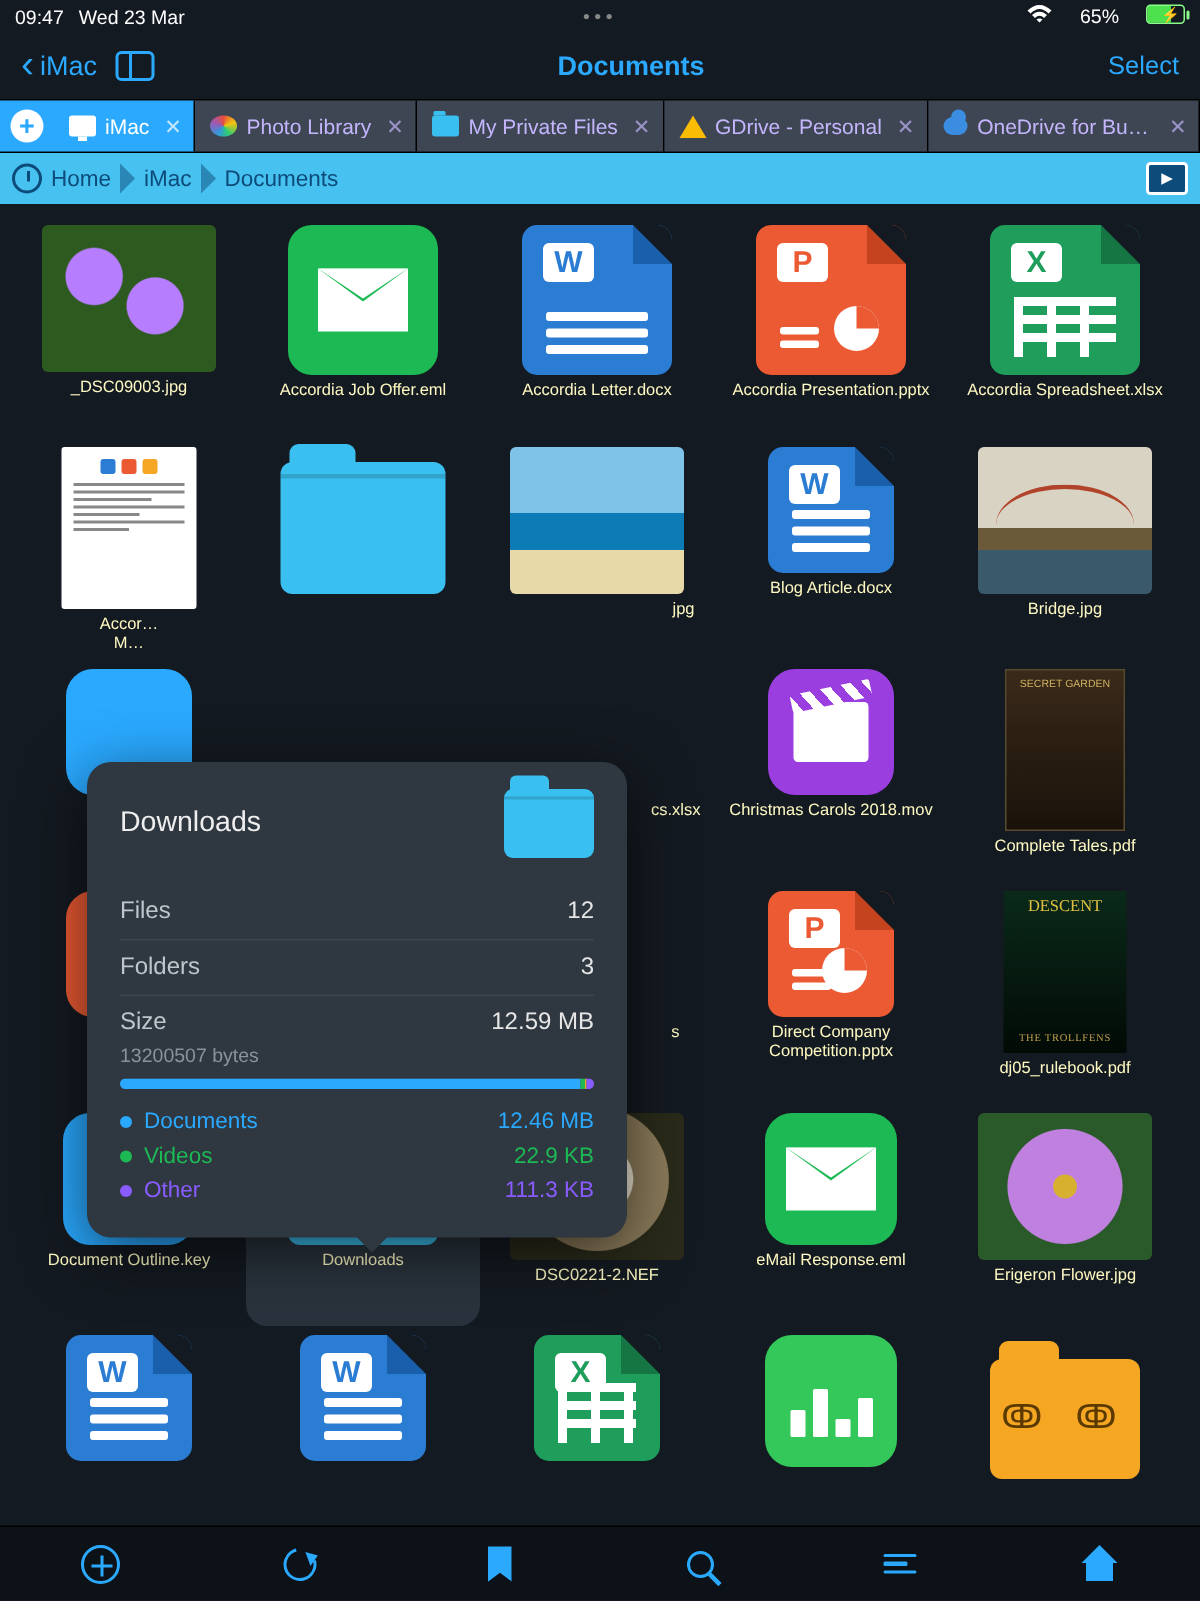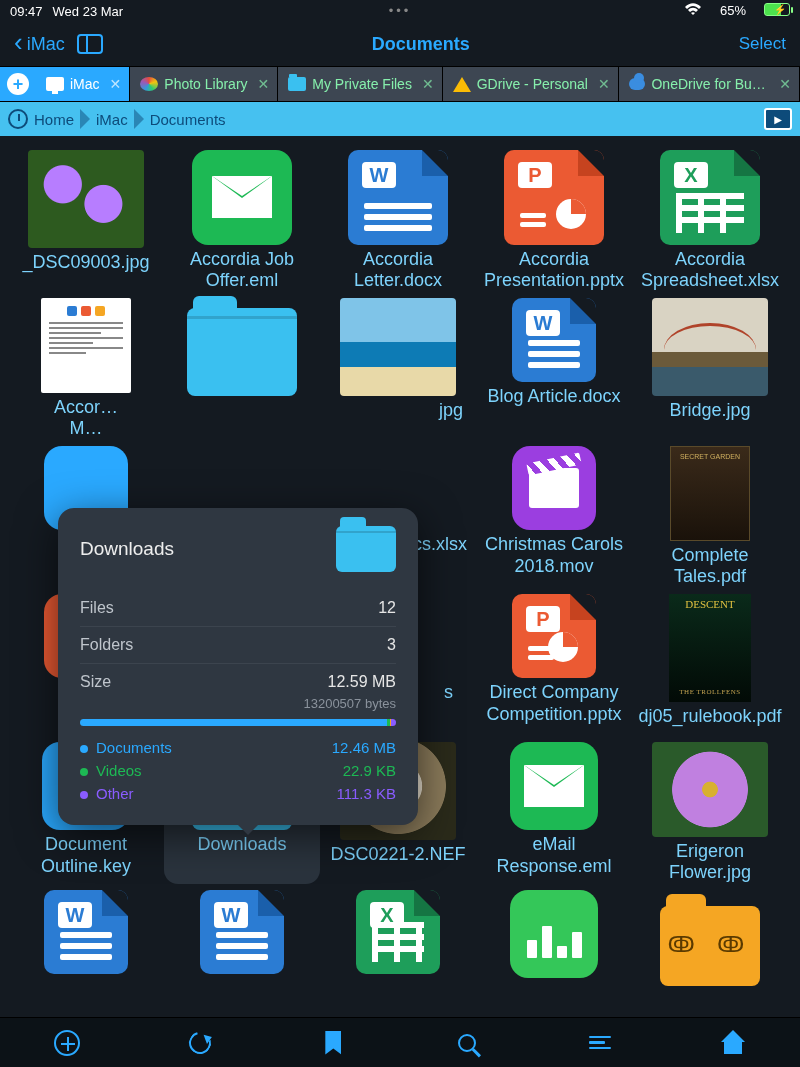--- a/index.html
+++ b/index.html
@@ -54,21 +54,21 @@
     border-top:1px solid #000; border-bottom:1px solid #000;
   }
   .addtab {
     width:36px; display:flex; align-items:center; justify-content:center;
     background:#2aa9ff; color:#fff;
   }
   .addtab .circ { width:22px; height:22px; border-radius:50%; background:#fff; color:#2aa9ff; display:flex; align-items:center; justify-content:center; font-weight:bold; font-size:18px;}
   .tab {
     display:flex; align-items:center; gap:6px;
     padding:0 8px 0 10px; border-right:1px solid #000; min-width:0;
-    background:#3d4652; color:#86efac; font-size:14px; white-space:nowrap;
+    background:#3d4652; color:#c4b5fd; font-size:14px; white-space:nowrap;
   }
   .tab.active { background:#2aa9ff; color:#fff; }
   .tab .tlabel { overflow:hidden; text-overflow:ellipsis;}
   .tab .close { color:inherit; opacity:.7; font-size:14px; margin-left:4px;}
   .t-ico { width:18px; height:14px; display:inline-block; }
   .t-ico.monitor { background:#fff; border-radius:2px; position:relative;}
   .t-ico.monitor::after{content:""; position:absolute; bottom:-3px; left:6px; width:6px; height:3px; background:#fff;}
   .tab.active .t-ico.monitor{ background:#fff;}
   .t-ico.flower { border-radius:50%; background: conic-gradient(#e74c3c,#f1c40f,#2ecc71,#3498db,#9b59b6,#e74c3c);}
   .t-ico.folder { background:#3ac0f0; border-radius:2px; position:relative;}
@@ -104,21 +104,21 @@
   .cell {
     width: 156px; height: 148px;
     display:flex; flex-direction:column; align-items:center; justify-content:flex-start;
     padding-top:6px; text-align:center;
   }
   .cell.short { height: 110px; }
   .thumb {
     width:100px; height:100px; border-radius:16px; display:flex; align-items:center; justify-content:center;
     position:relative; overflow:hidden;
   }
-  .fname { font-size:18px; color:#7dd3fc; margin-top:4px; line-height:1.2; max-width:150px;}
+  .fname { font-size:11px; color:#fef9c3; margin-top:4px; line-height:1.2; max-width:150px;}
   .cell.sel { background:#2a333d; border-radius:14px; }
 
   
   .img-photo { width:116px; height:98px; border-radius:4px; }
   .flower-purple { background: radial-gradient(circle at 30% 35%, #b77dff 0 18%, transparent 19%),
                                radial-gradient(circle at 65% 55%, #b77dff 0 20%, transparent 21%),
                                #2d5a1f;}
   .eml { background:#1db954; }
   .envelope { width:60px; height:42px; background:#fff; position:relative;}
   .envelope::before{content:"";position:absolute;top:0;left:0;right:0;border-left:30px solid transparent;border-right:30px solid transparent;border-top:22px solid #1db954;}
@@ -204,21 +204,21 @@
   .pop-head{display:flex;align-items:center;justify-content:space-between;margin-bottom:18px;}
   .pop-title{font-size:19px;color:#eee;}
   .pop-folder{width:60px;height:46px;background:#3ac0f0;border-radius:6px;position:relative;}
   .pop-folder::before{content:"";position:absolute;top:-9px;left:4px;width:26px;height:10px;background:#3ac0f0;border-radius:4px 4px 0 0;}
   .pop-folder::after{content:"";position:absolute;top:5px;left:0;right:0;height:2px;background:rgba(0,0,0,.15);}
 
   .pop-row{display:flex;justify-content:space-between;padding:9px 0;border-bottom:1px solid #3c444e;font-size:16px;}
   .pop-row:last-of-type{border-bottom:none;}
   .pop-row .k{color:#bfc5cc;}
   .pop-row .v{color:#e6e6e6;}
-  .pop-sub{font-size:13px;color:#8a929c;text-align:right;margin-top:-4px;margin-bottom:8px;}
+  .pop-sub{font-size:13px;color:#8a929c;text-align:left;margin-top:-4px;margin-bottom:8px;}
 
   .bar{height:7px;border-radius:4px;background:#3c444e;overflow:hidden;margin:6px 0 10px;position:relative;}
   .bar-seg{height:100%;float:left;}
 
   .legend{font-size:15px;}
   .legend-row{display:flex;justify-content:space-between;align-items:center;padding:3px 0;}
   .dot{width:8px;height:8px;border-radius:50%;display:inline-block;margin-right:8px;vertical-align:middle;}
 
   
   .toolbar{

